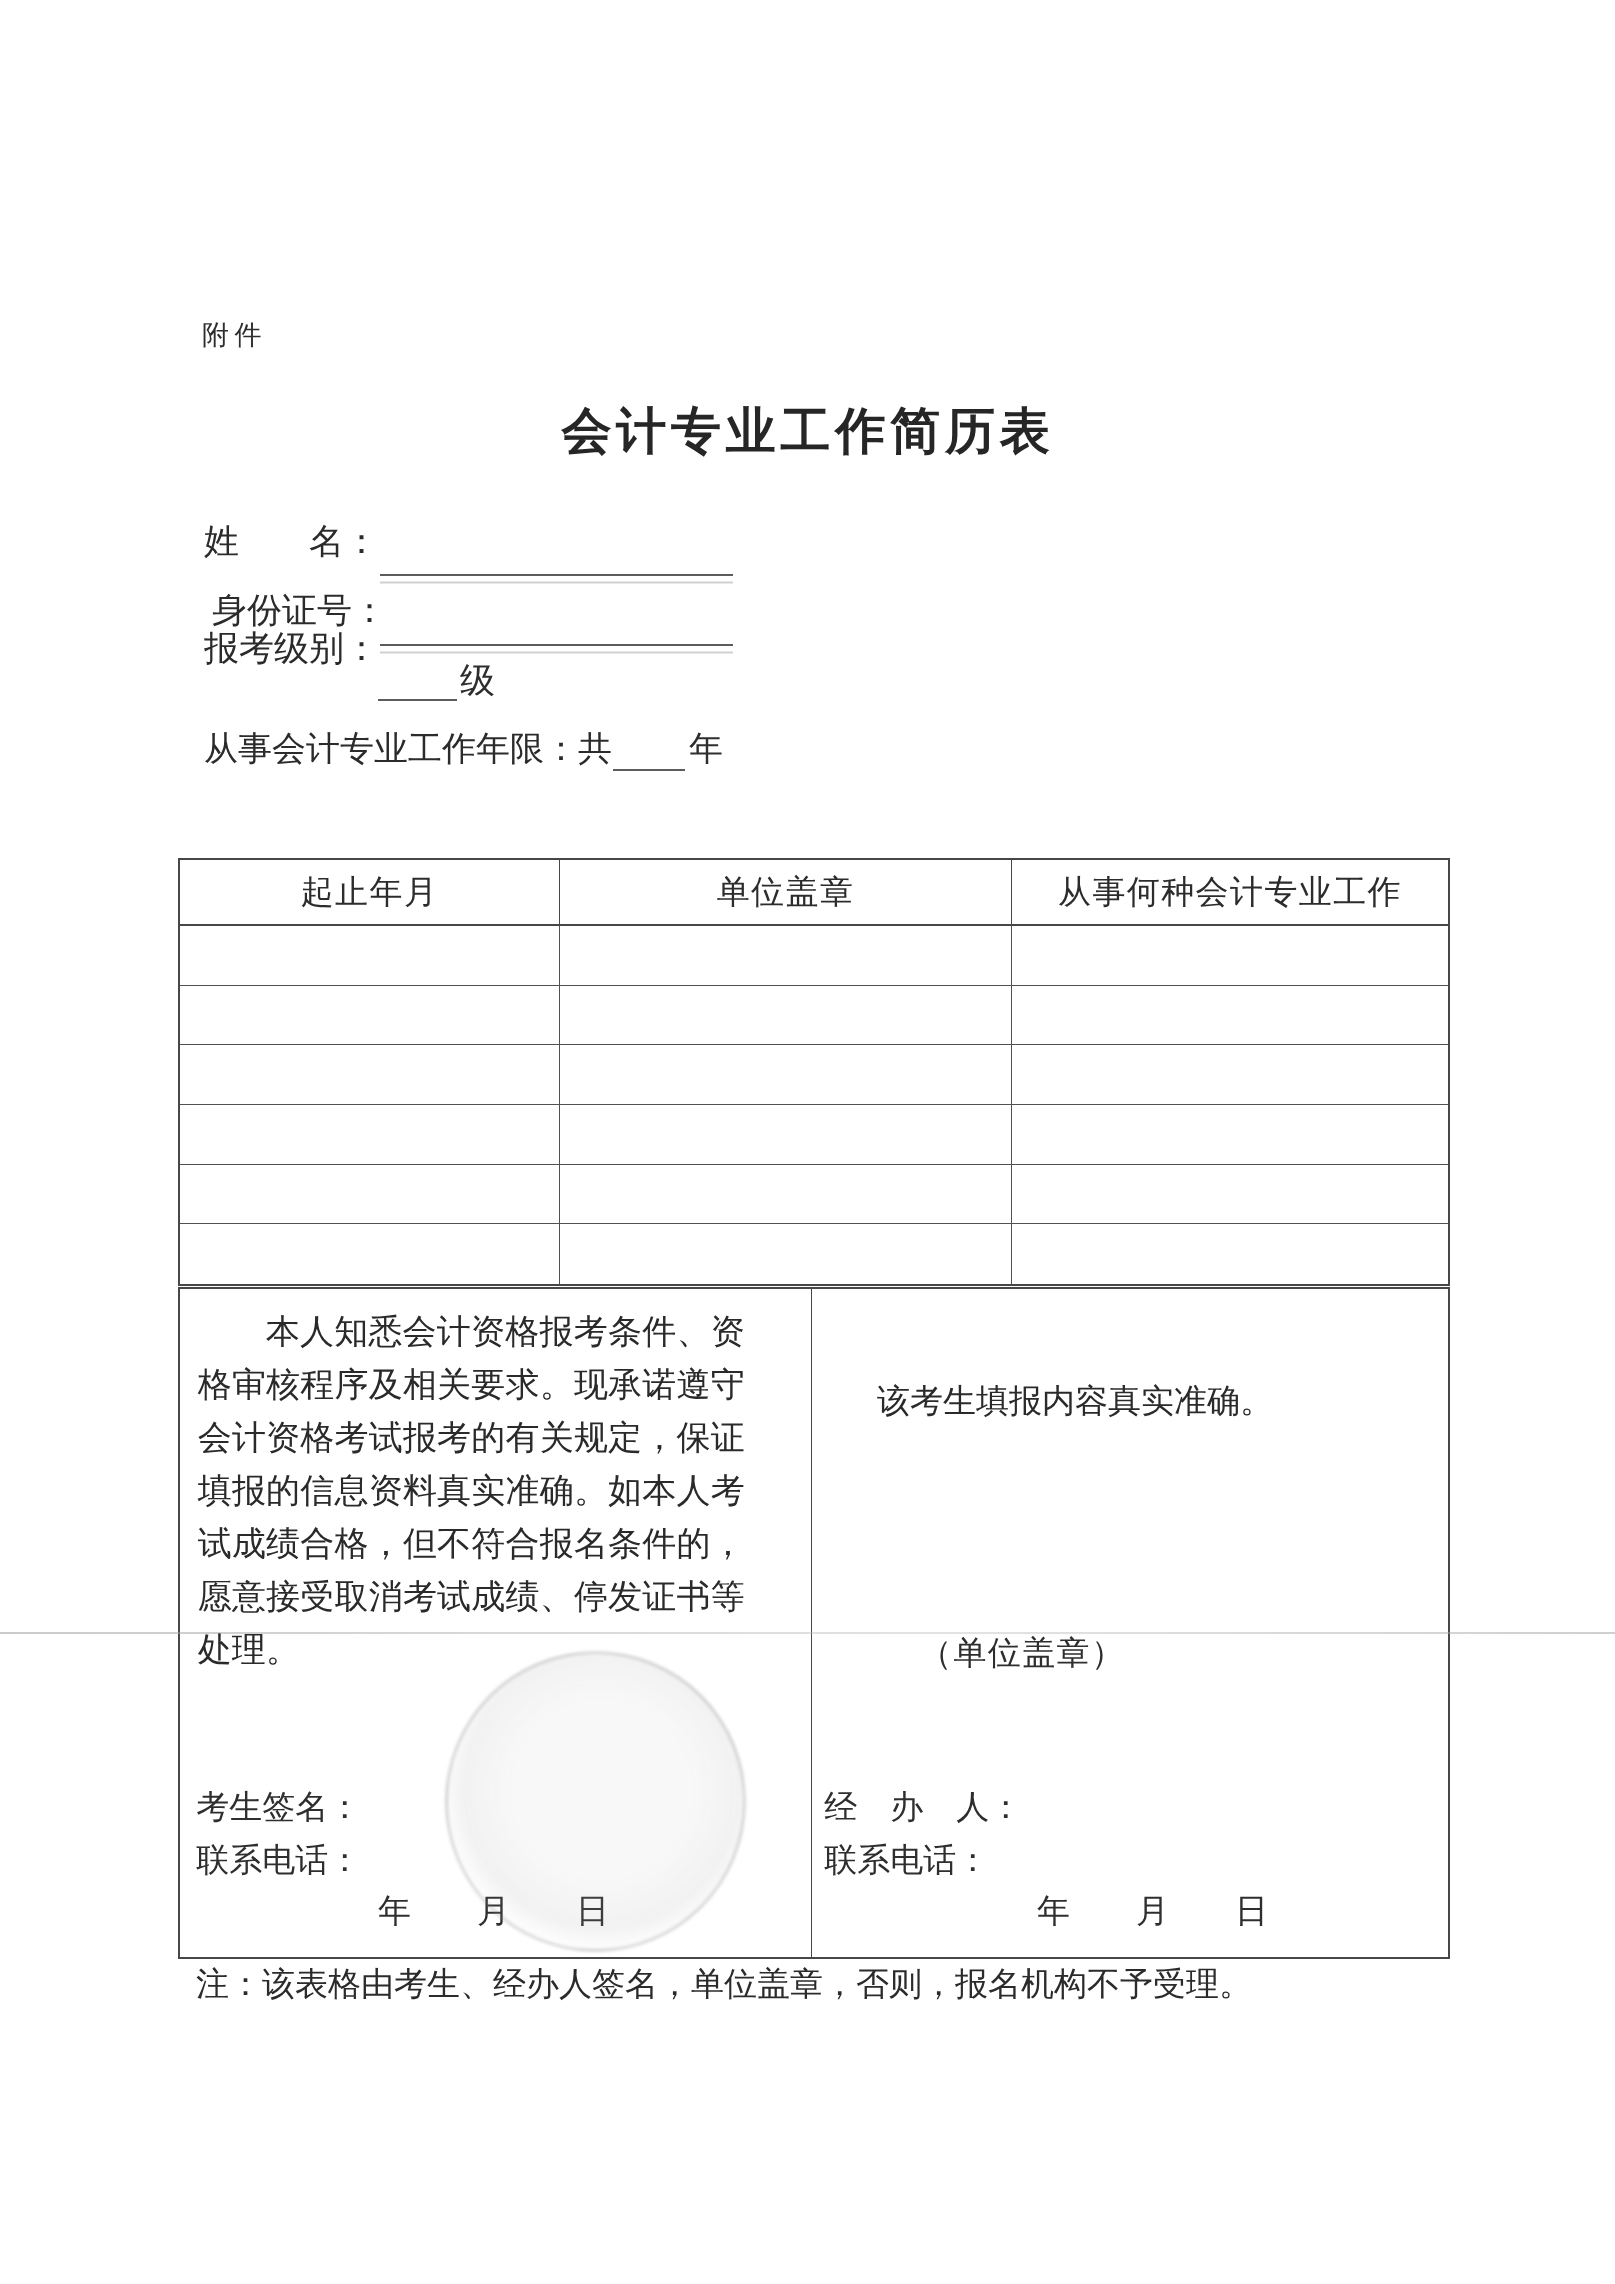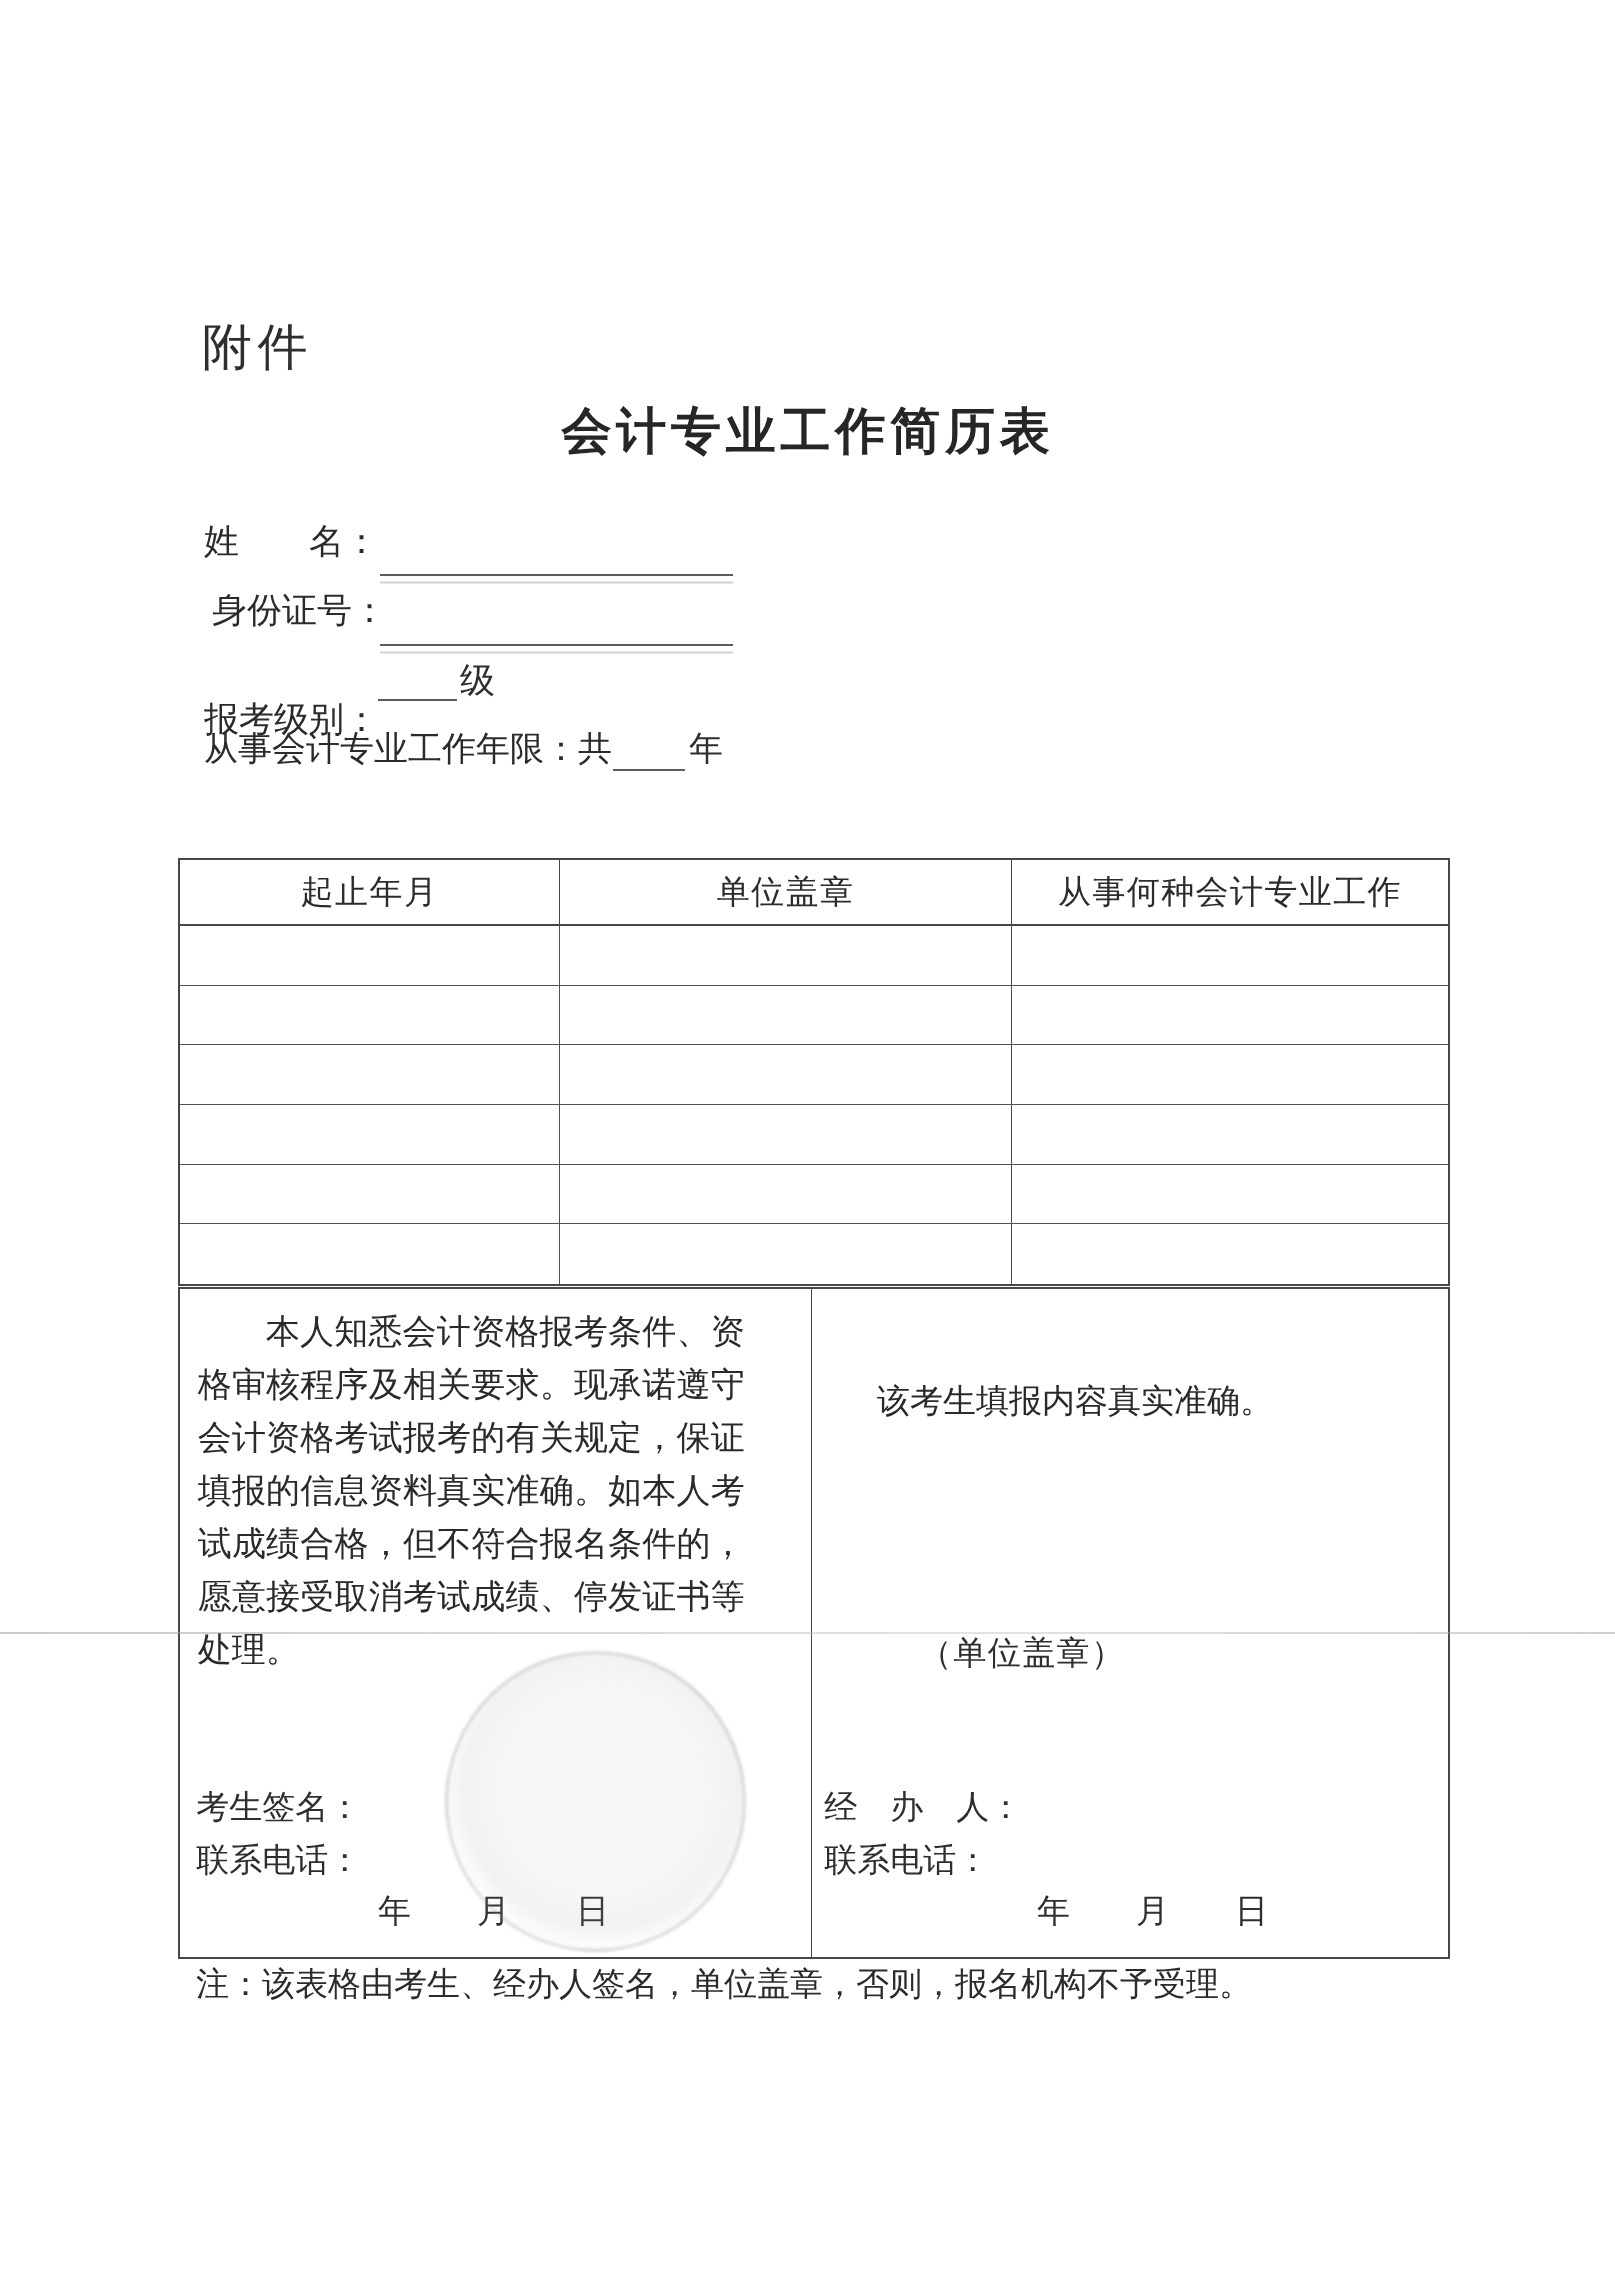--- a/index.html
+++ b/index.html
@@ -8,33 +8,33 @@
   body {
     position:relative;
     background:#ffffff;
     font-family:"Liberation Serif","DejaVu Serif",serif;
     color:#2e2e2e;
     overflow:hidden;
   }
   .abs { position:absolute; line-height:1; white-space:nowrap; }
 
   
-  .attachment { left:202px; top:322px; font-size:50px; letter-spacing:5.4px; }
+  .attachment { left:202px; top:322px; font-size:27px; letter-spacing:5.4px; }
   .doc-title {
     left:0; top:406px; width:1616px; text-align:center;
     font-size:50px; font-weight:bold; letter-spacing:4.8px;
     font-family:"Liberation Sans","DejaVu Sans",sans-serif;
     color:#262626;
   }
 
   
   .flabel { font-size:35px; color:#2b2b2b; }
   .l-name   { left:204px; top:524px; }
   .l-id     { left:192px; top:593px;margin-left:20px; }
-  .l-level  { left:204px; top:702px; }
+  .l-level  { left:204px; top:631px; }
   .l-years  { left:204px; top:732px; font-size:34px; }
   .suffix-level { left:460px;  top:663px;  font-size:35px; }
   .suffix-year  { left:689px; top:732px; font-size:34px; }
 
   .blank {
     position:absolute; height:2px; background:#5c5c5c;
   }
   .blank.echo { box-shadow:0 7.5px 0 rgba(150,150,150,0.45); }
   .b-name  { left:380px; top:574px;  width:353px; }
   .b-id    { left:380px; top:644px;  width:353px; }

